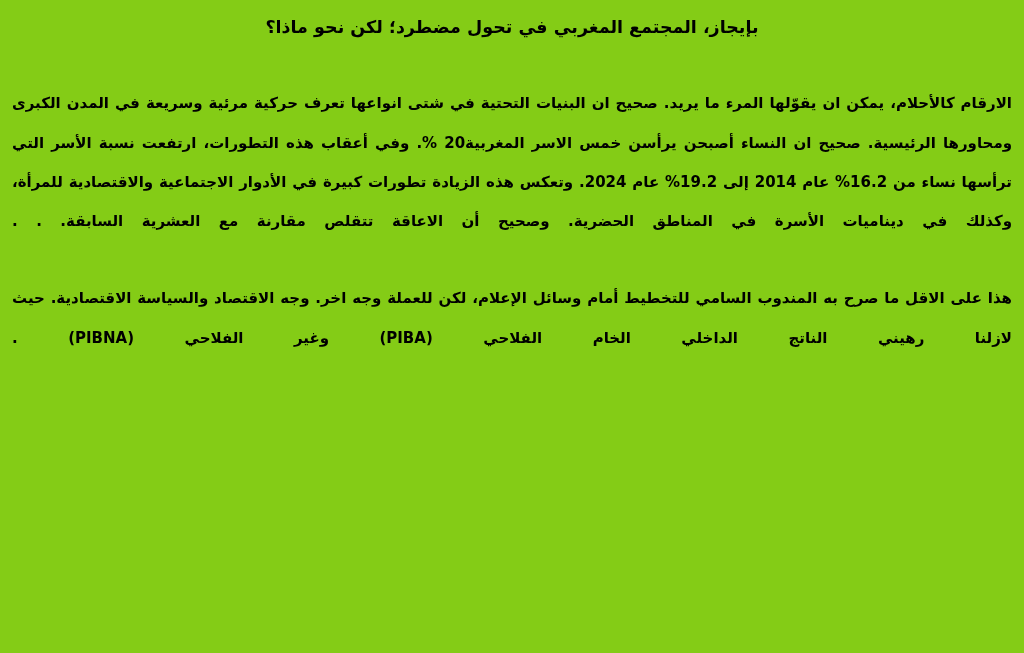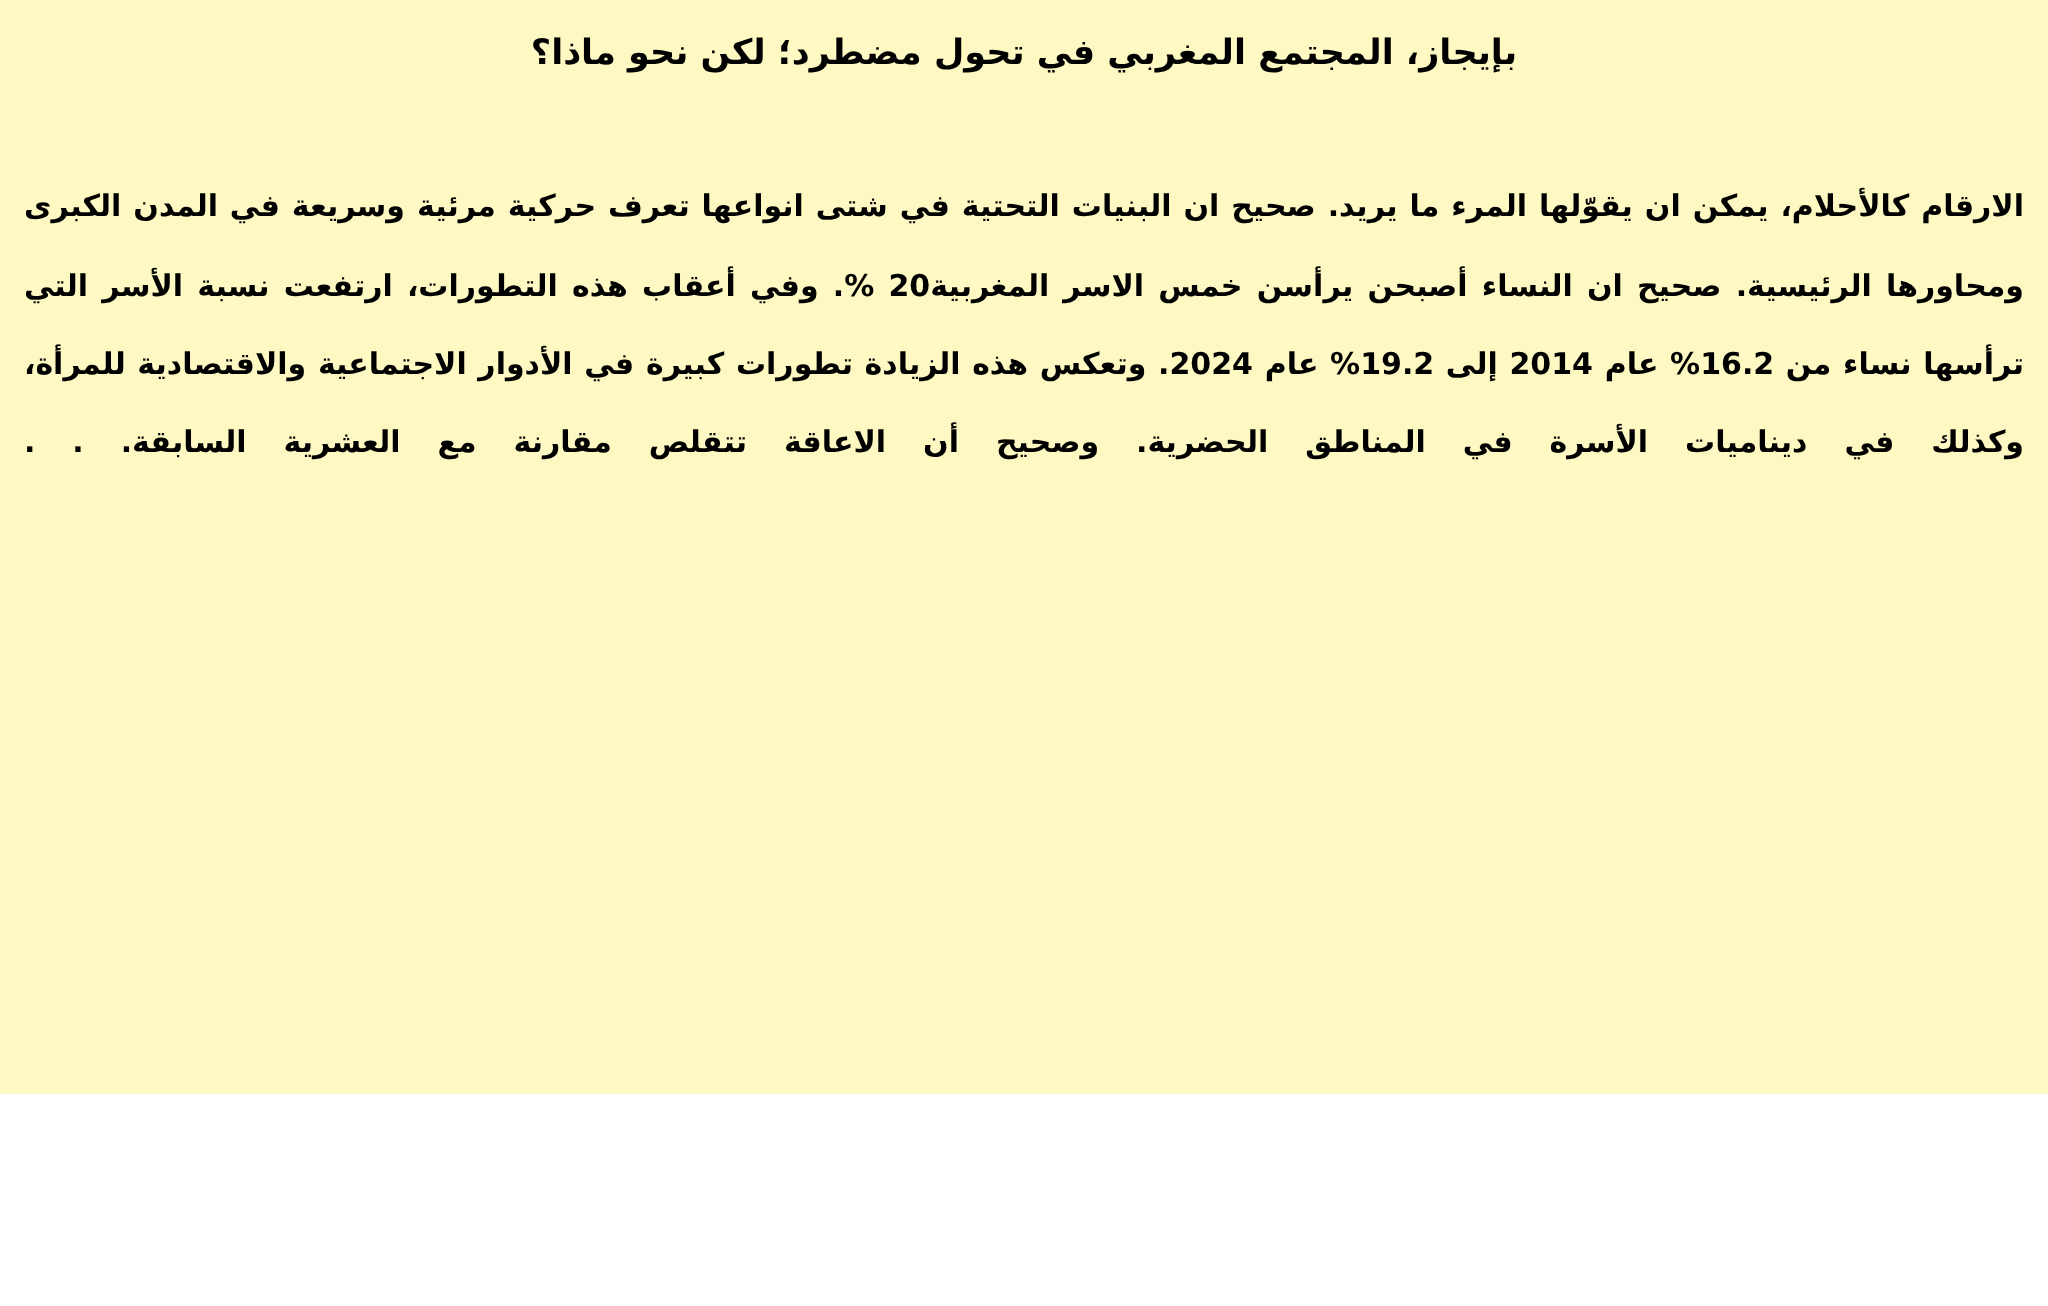--- a/index.html
+++ b/index.html
@@ -10,23 +10,23 @@
   body {
     width: 1024px;
     height: 653px;
     font-family: "DejaVu Sans", "Liberation Sans", sans-serif;
     color: #0a0a0a;
     overflow: hidden;
   }
   .page {
     box-sizing: border-box;
     width: 1024px;
-    height: 547px;
+    height: 653px;
     padding: 8px 12px 0 12px;
-    background: #fef9c3;
+    background: #84cc16;
   }
   .doc-title {
     direction: rtl;
     text-align: center;
     font-size: 17.5px;
     font-weight: bold;
     line-height: 1.5;
     margin: 6px 0 0 0;
     color: #000000;
   }
@@ -49,14 +49,15 @@
 </style>
 </head>
 <body>
 
 <div class="page">
 
   <h1 class="doc-title">بإيجاز، المجتمع المغربي في تحول مضطرد؛ لكن نحو ماذا؟</h1>
 
   <p class="para para-1">الارقام كالأحلام، يمكن ان يقوّلها المرء ما يريد. صحيح ان البنيات التحتية في شتى انواعها تعرف حركية مرئية وسريعة في المدن الكبرى ومحاورها الرئيسية. صحيح ان النساء أصبحن يرأسن خمس الاسر المغربية20 %. وفي أعقاب هذه التطورات، ارتفعت نسبة الأسر التي ترأسها نساء من 16.2% عام 2014 إلى 19.2% عام 2024. وتعكس هذه الزيادة تطورات كبيرة في الأدوار الاجتماعية والاقتصادية للمرأة، وكذلك في ديناميات الأسرة في المناطق الحضرية. وصحيح أن الاعاقة تتقلص مقارنة مع العشرية السابقة. . .</p>
 
+  <p class="para para-2">هذا على الاقل ما صرح به المندوب السامي للتخطيط أمام وسائل الإعلام، لكن للعملة وجه اخر. وجه الاقتصاد والسياسة الاقتصادية. حيث لازلنا رهيني الناتج الداخلي الخام الفلاحي (PIBA) وغير الفلاحي (PIBNA) .</p>
 
 </div>
 
 </body></html>

